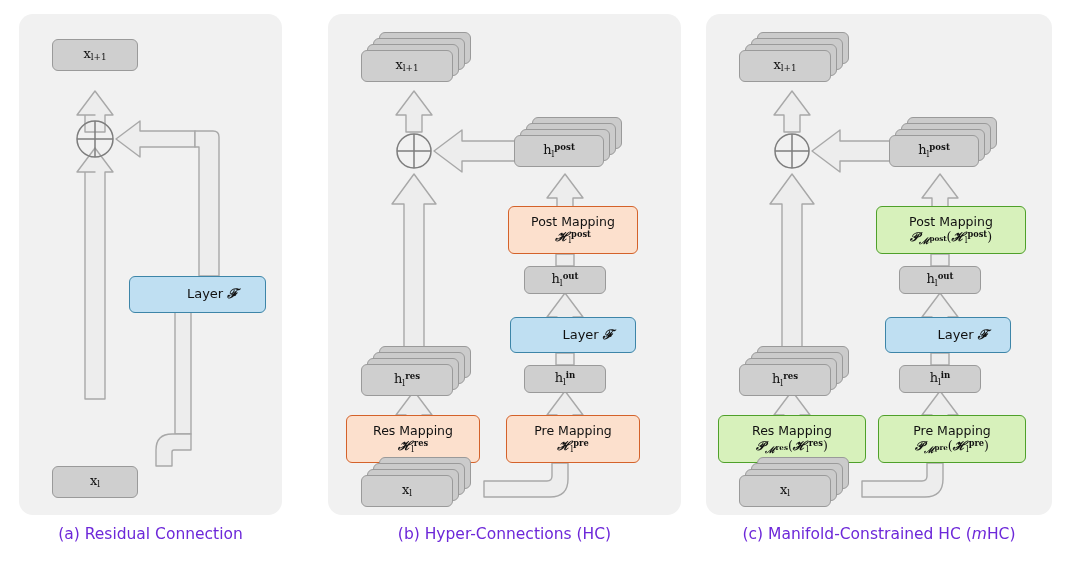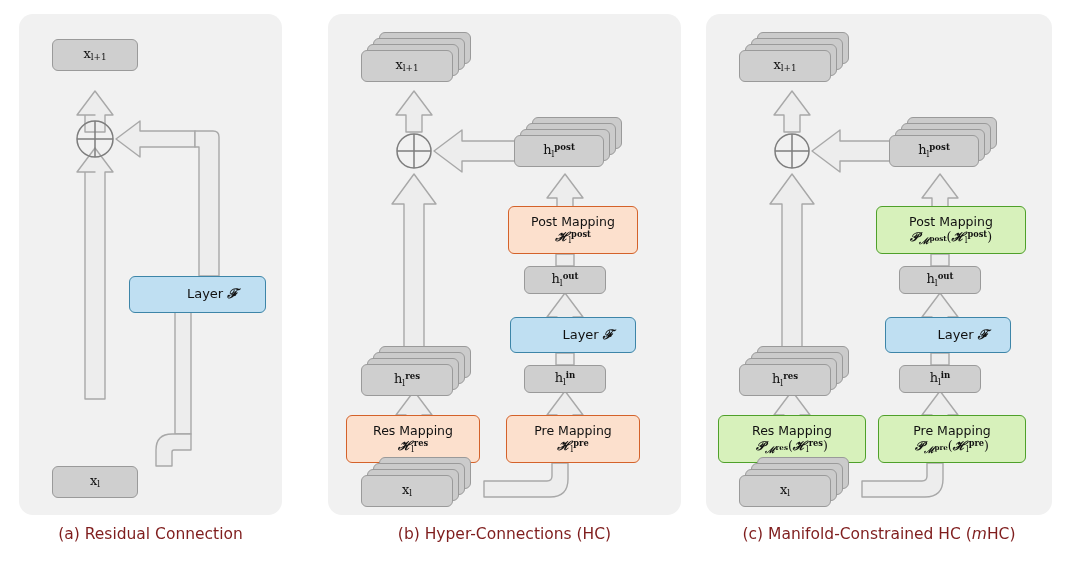--- a/index.html
+++ b/index.html
@@ -1,19 +1,19 @@
 <!DOCTYPE html>
 <html><head>
 <meta charset="utf-8">
 <style>
   html,body{margin:0;padding:0;background:#ffffff;}
   body{width:1080px;height:563px;position:relative;overflow:hidden;
        font-family:"DejaVu Sans","Liberation Sans",sans-serif;}
   .panel{position:absolute;background:#f1f1f1;border-radius:14px;}
-  .cap{position:absolute;text-align:center;font-size:15.5px;color:#7f1d1d;
+  .cap{position:absolute;text-align:center;font-size:15.5px;color:#6d28d9;
        font-family:"DejaVu Sans","Liberation Sans",sans-serif;white-space:nowrap;}
   .cap i{font-style:italic;}
   
   .box{position:absolute;box-sizing:border-box;border-radius:6px;
        display:flex;align-items:center;justify-content:center;
        font-size:13px;color:#111;line-height:1.15;text-align:center;}
   .gray{background:#cfcfcf;border:1.4px solid #9a9a9a;}
   .blue{background:#bfdff2;border:1.6px solid #3d85a8;padding-left:30px;}
   .orange{background:#fce0cd;border:1.6px solid #d4622a;}
   .green{background:#d7f1bb;border:1.6px solid #4fa02a;}

